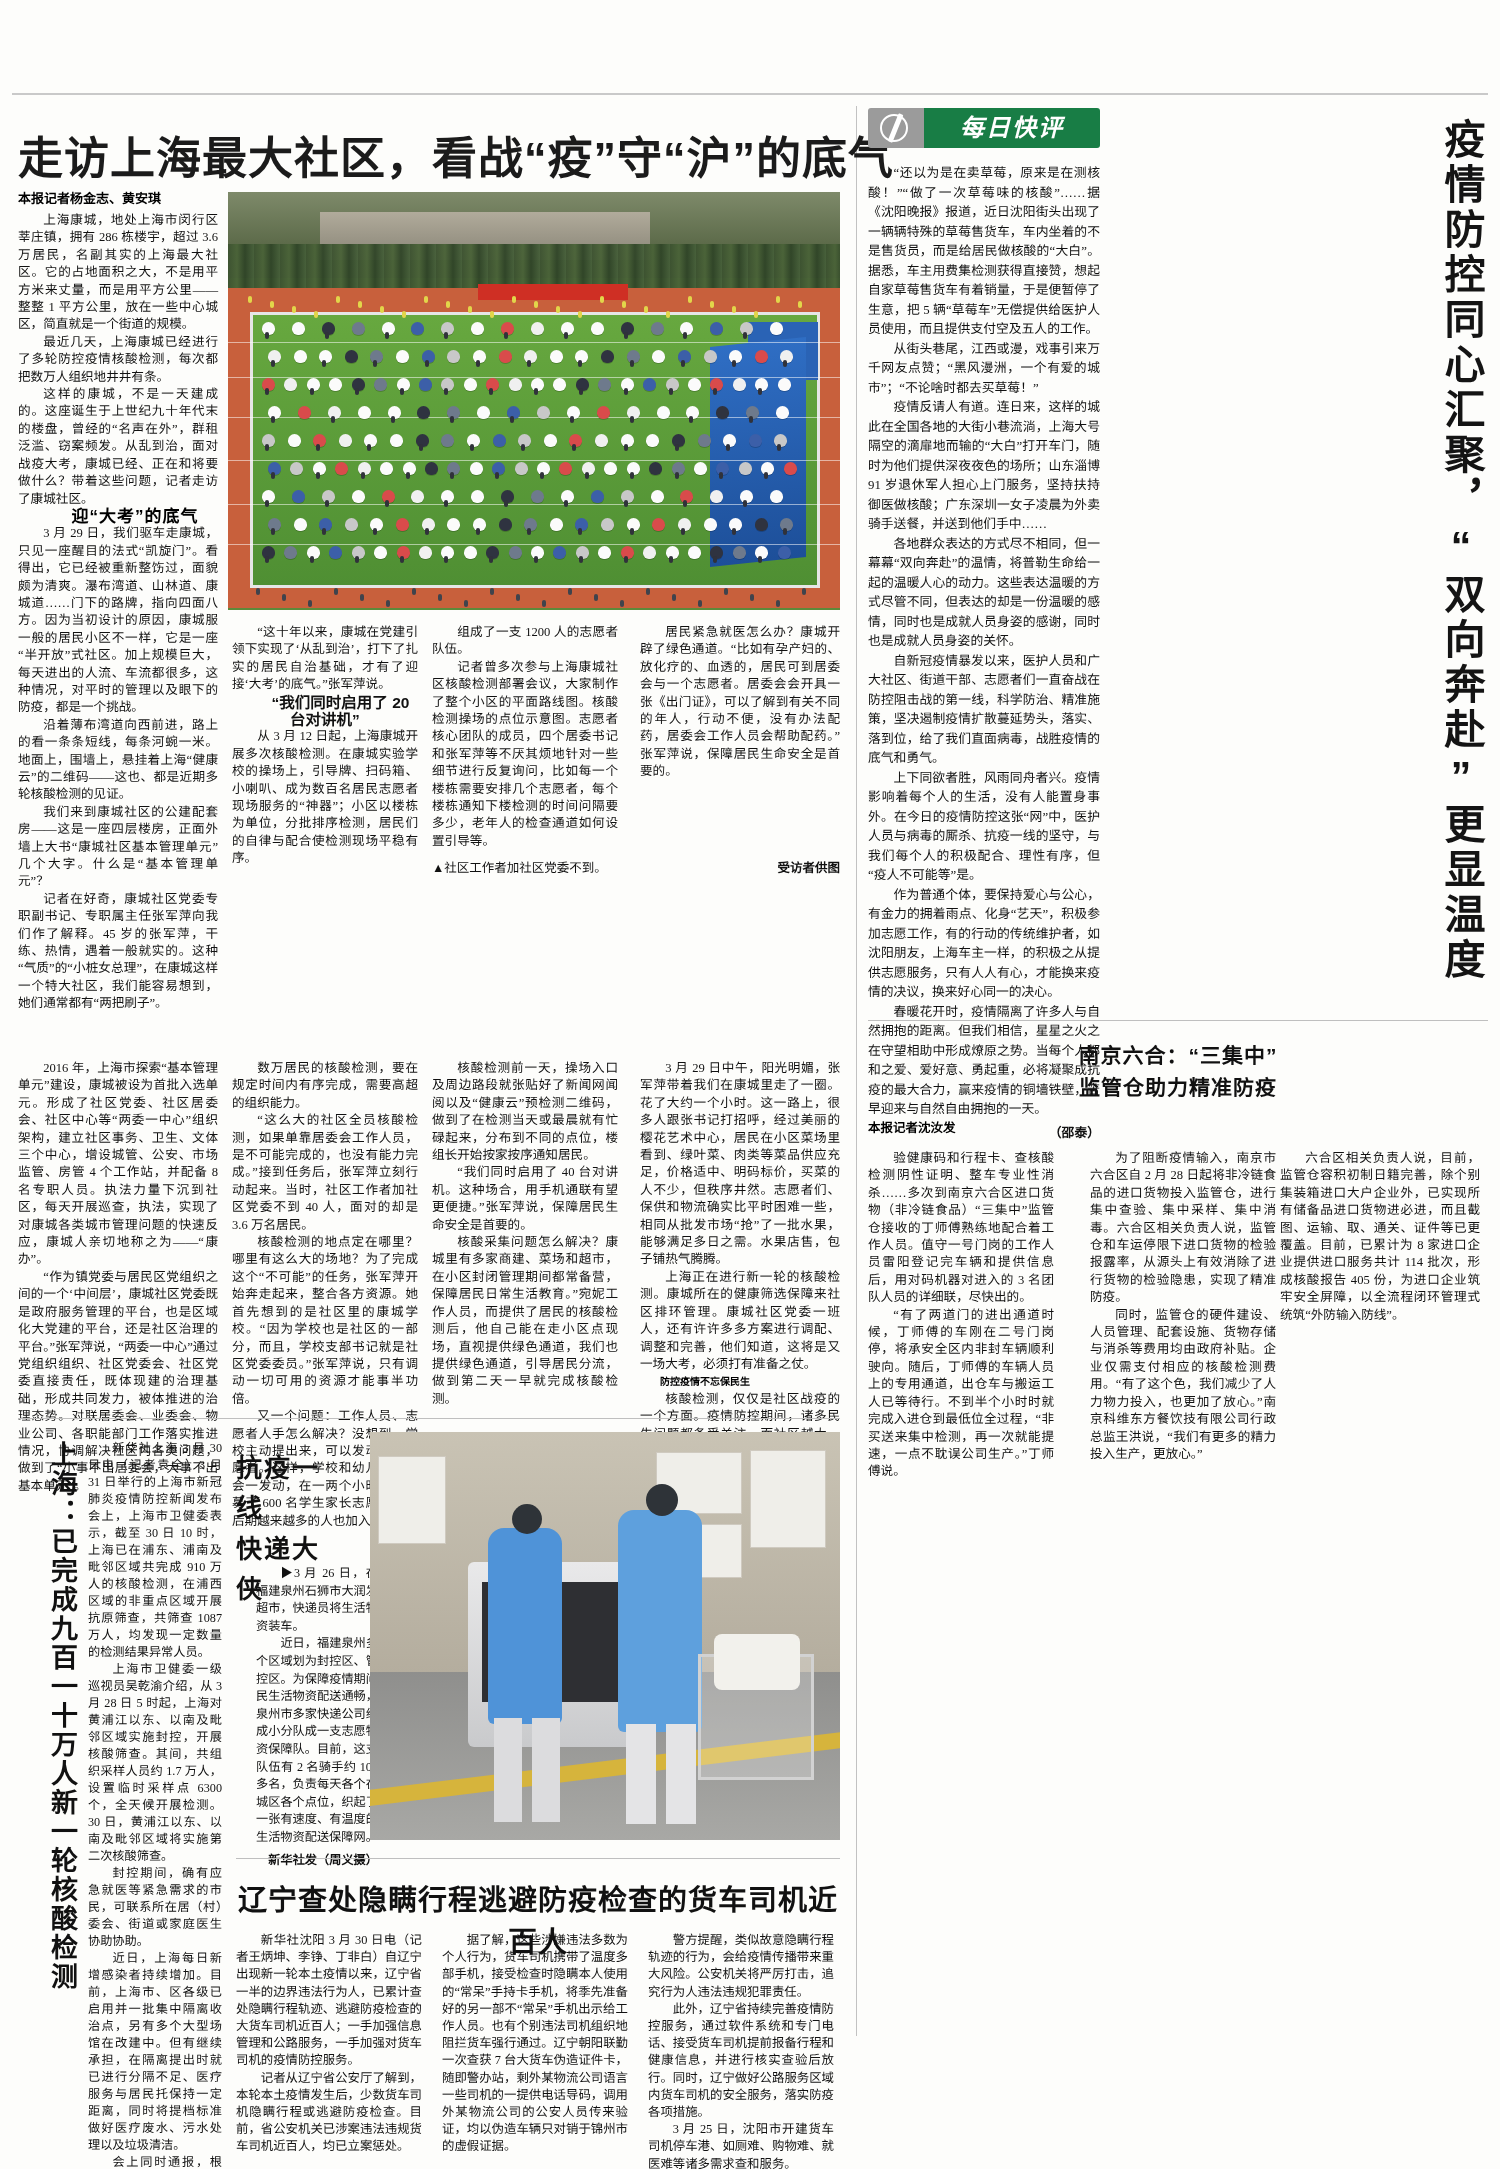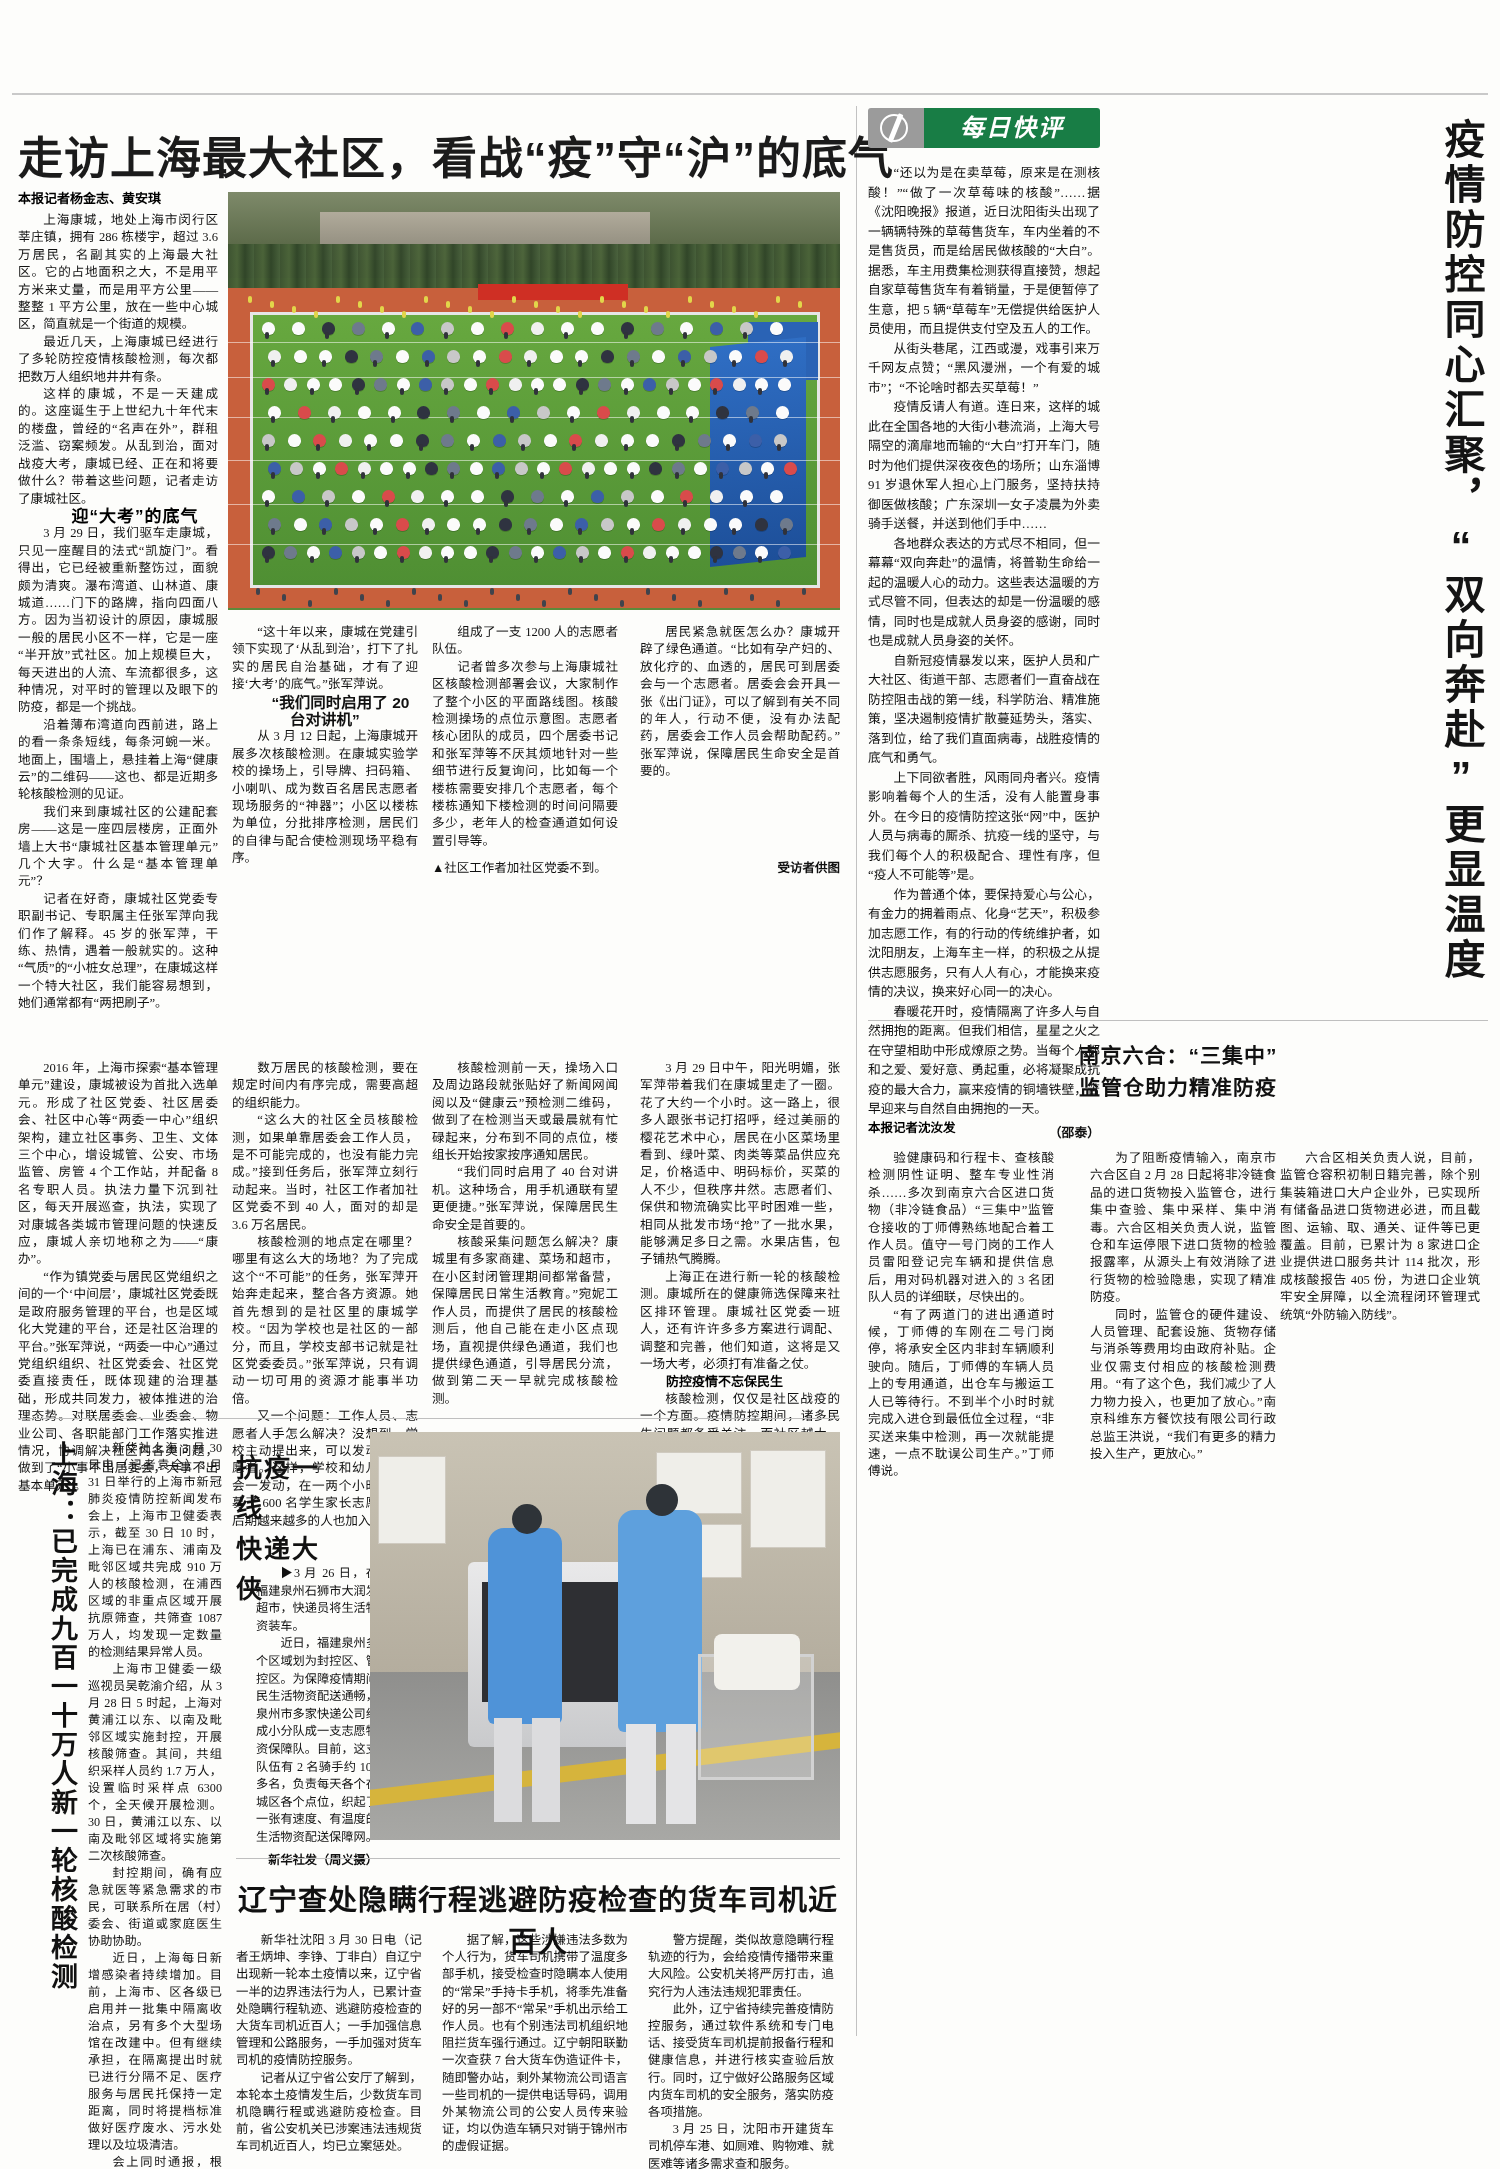--- a/index.html
+++ b/index.html
@@ -56,21 +56,21 @@
     font-family:"Liberation Sans",sans-serif;font-weight:bold;
     font-size:13px;color:#000;margin-bottom:9px;
   }
   .subhead{
     font-family:"Liberation Sans",sans-serif;font-weight:bold;
     font-size:17px;text-align:center;color:#000;
     margin:12px 0 10px;text-indent:0;letter-spacing:1px;
   }
   .subhead-left{
     font-family:"Liberation Sans",sans-serif;font-weight:bold;
-    font-size:13px;color:#000;margin:11px 0 8px;text-indent:0;
+    font-size:10px;color:#000;margin:11px 0 8px;text-indent:0;
   }
 
   
   .headline{
     position:absolute;left:18px;top:122px;width:840px;
     font-family:"Liberation Sans",sans-serif;
     font-weight:bold;font-size:45px;color:#1b1b1b;
     letter-spacing:1px;text-align:center;white-space:nowrap;
   }
   .hl-credit{

